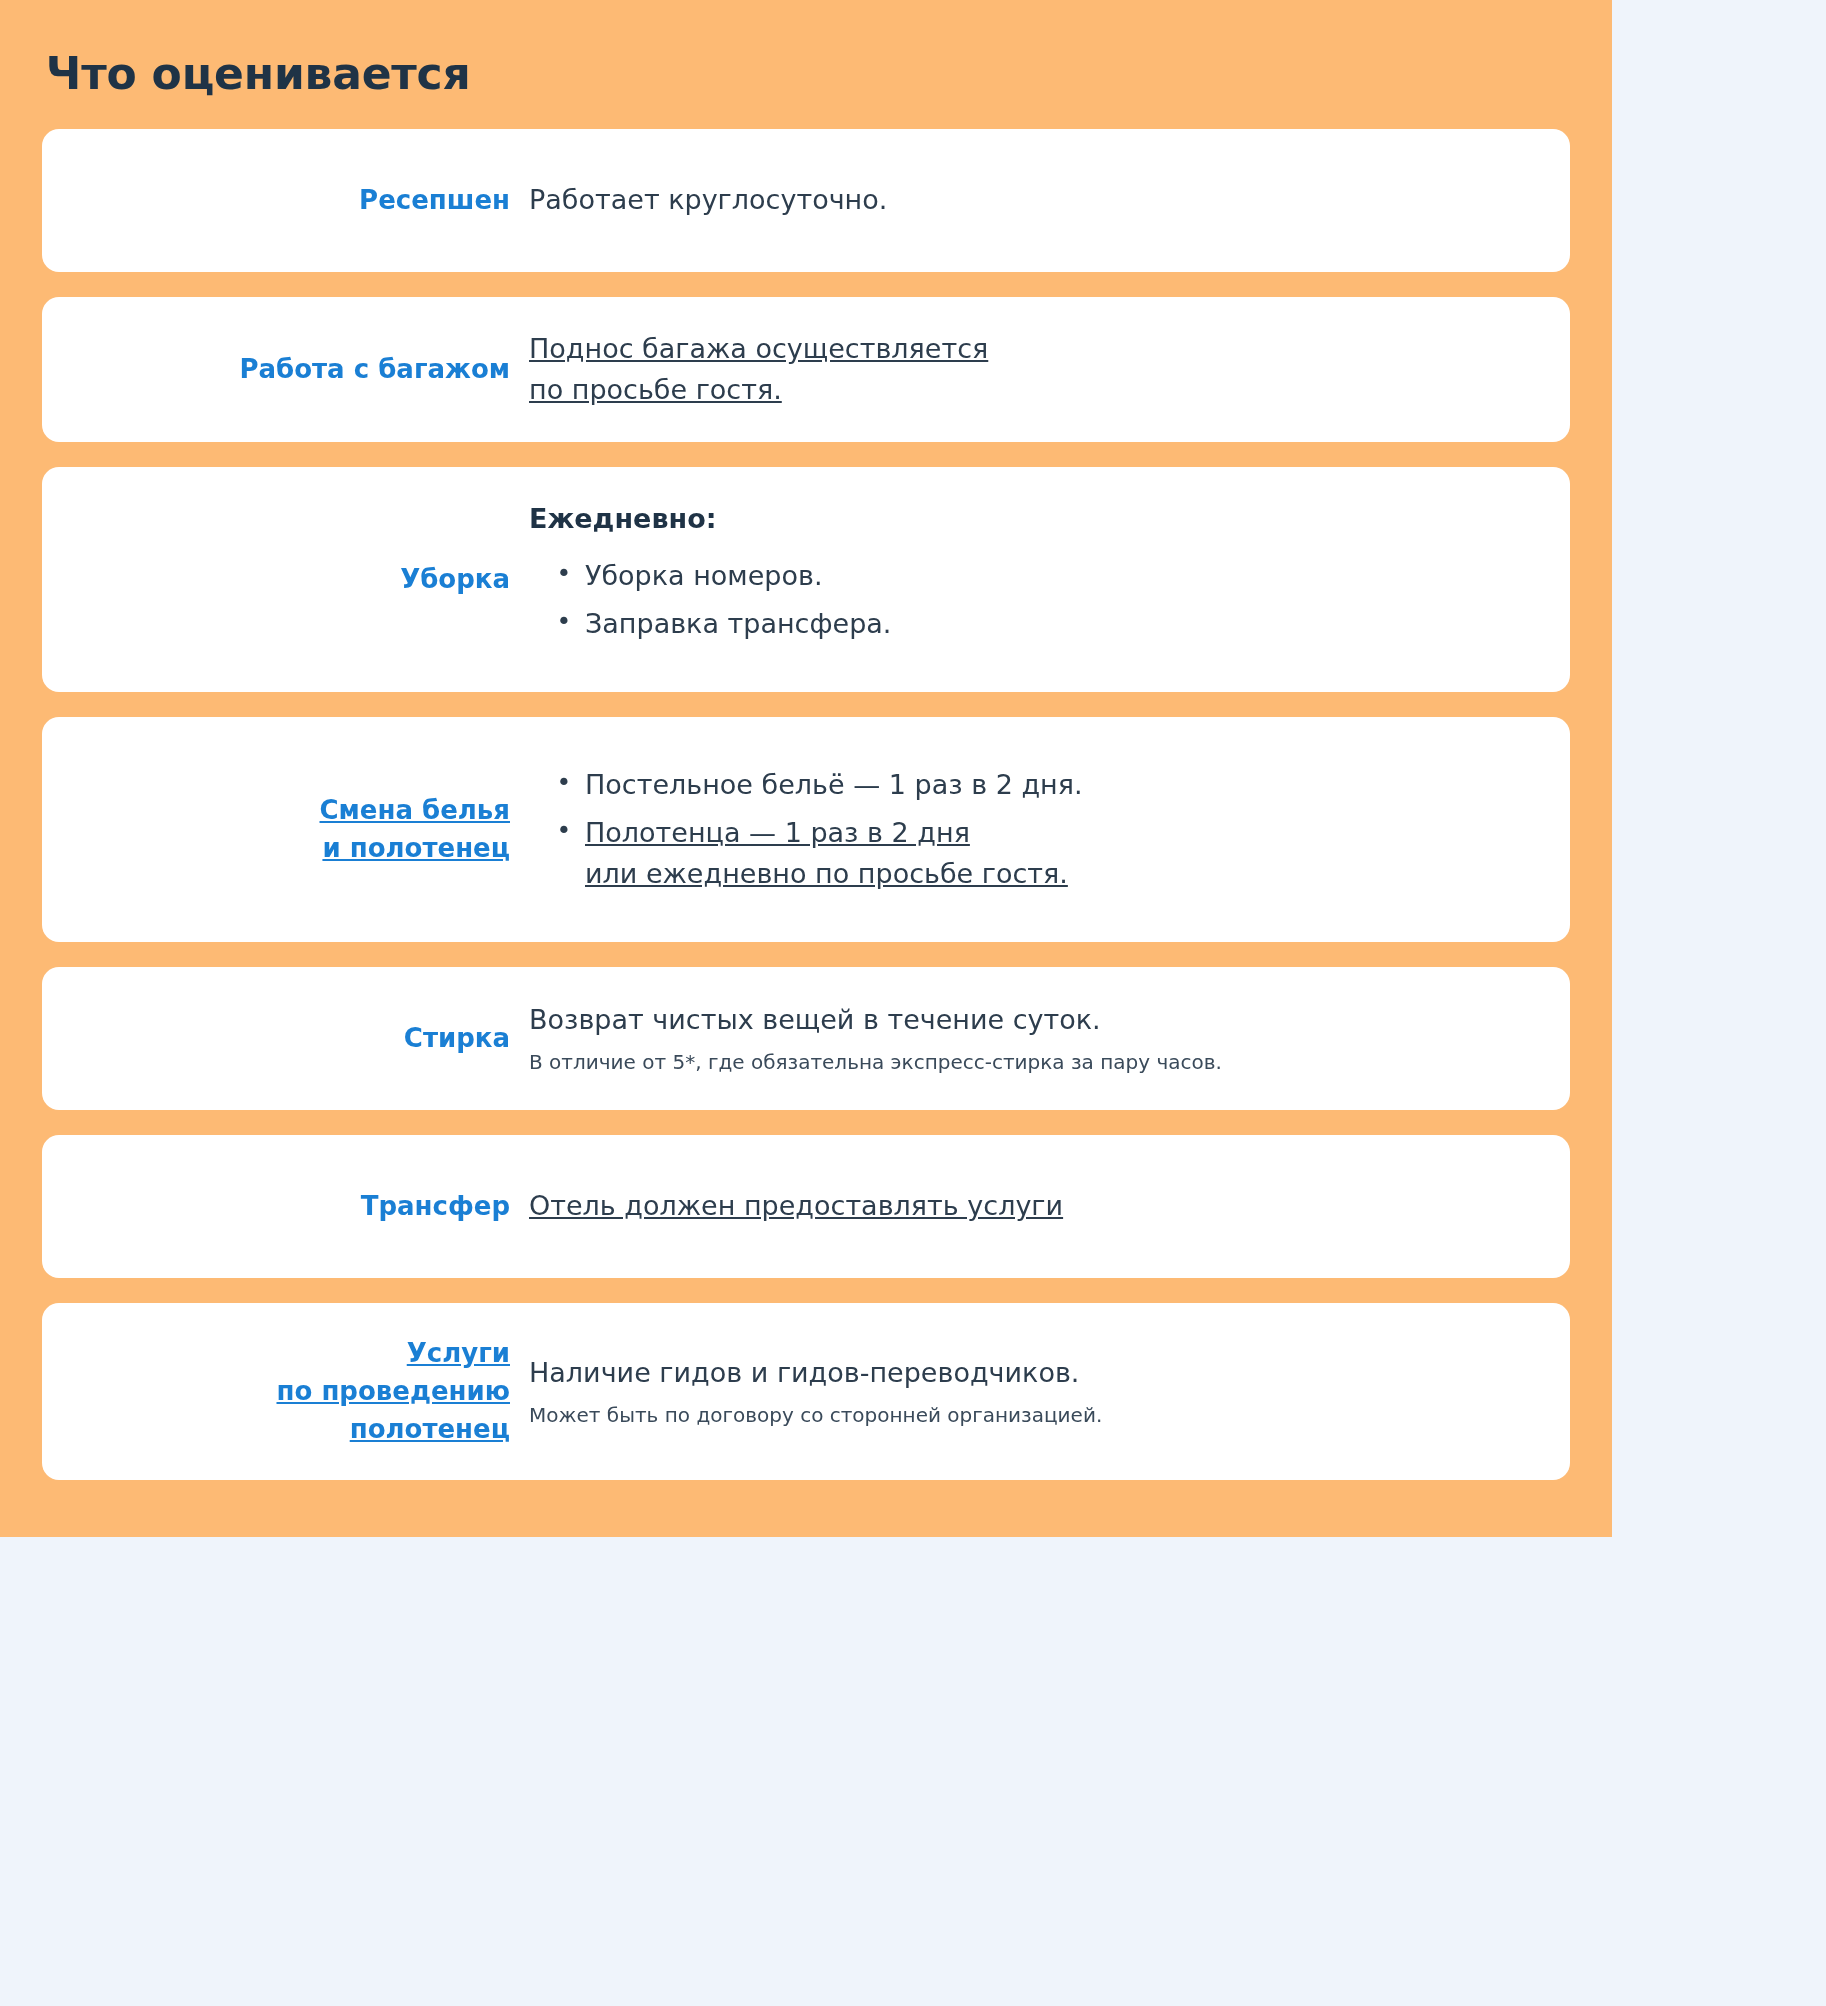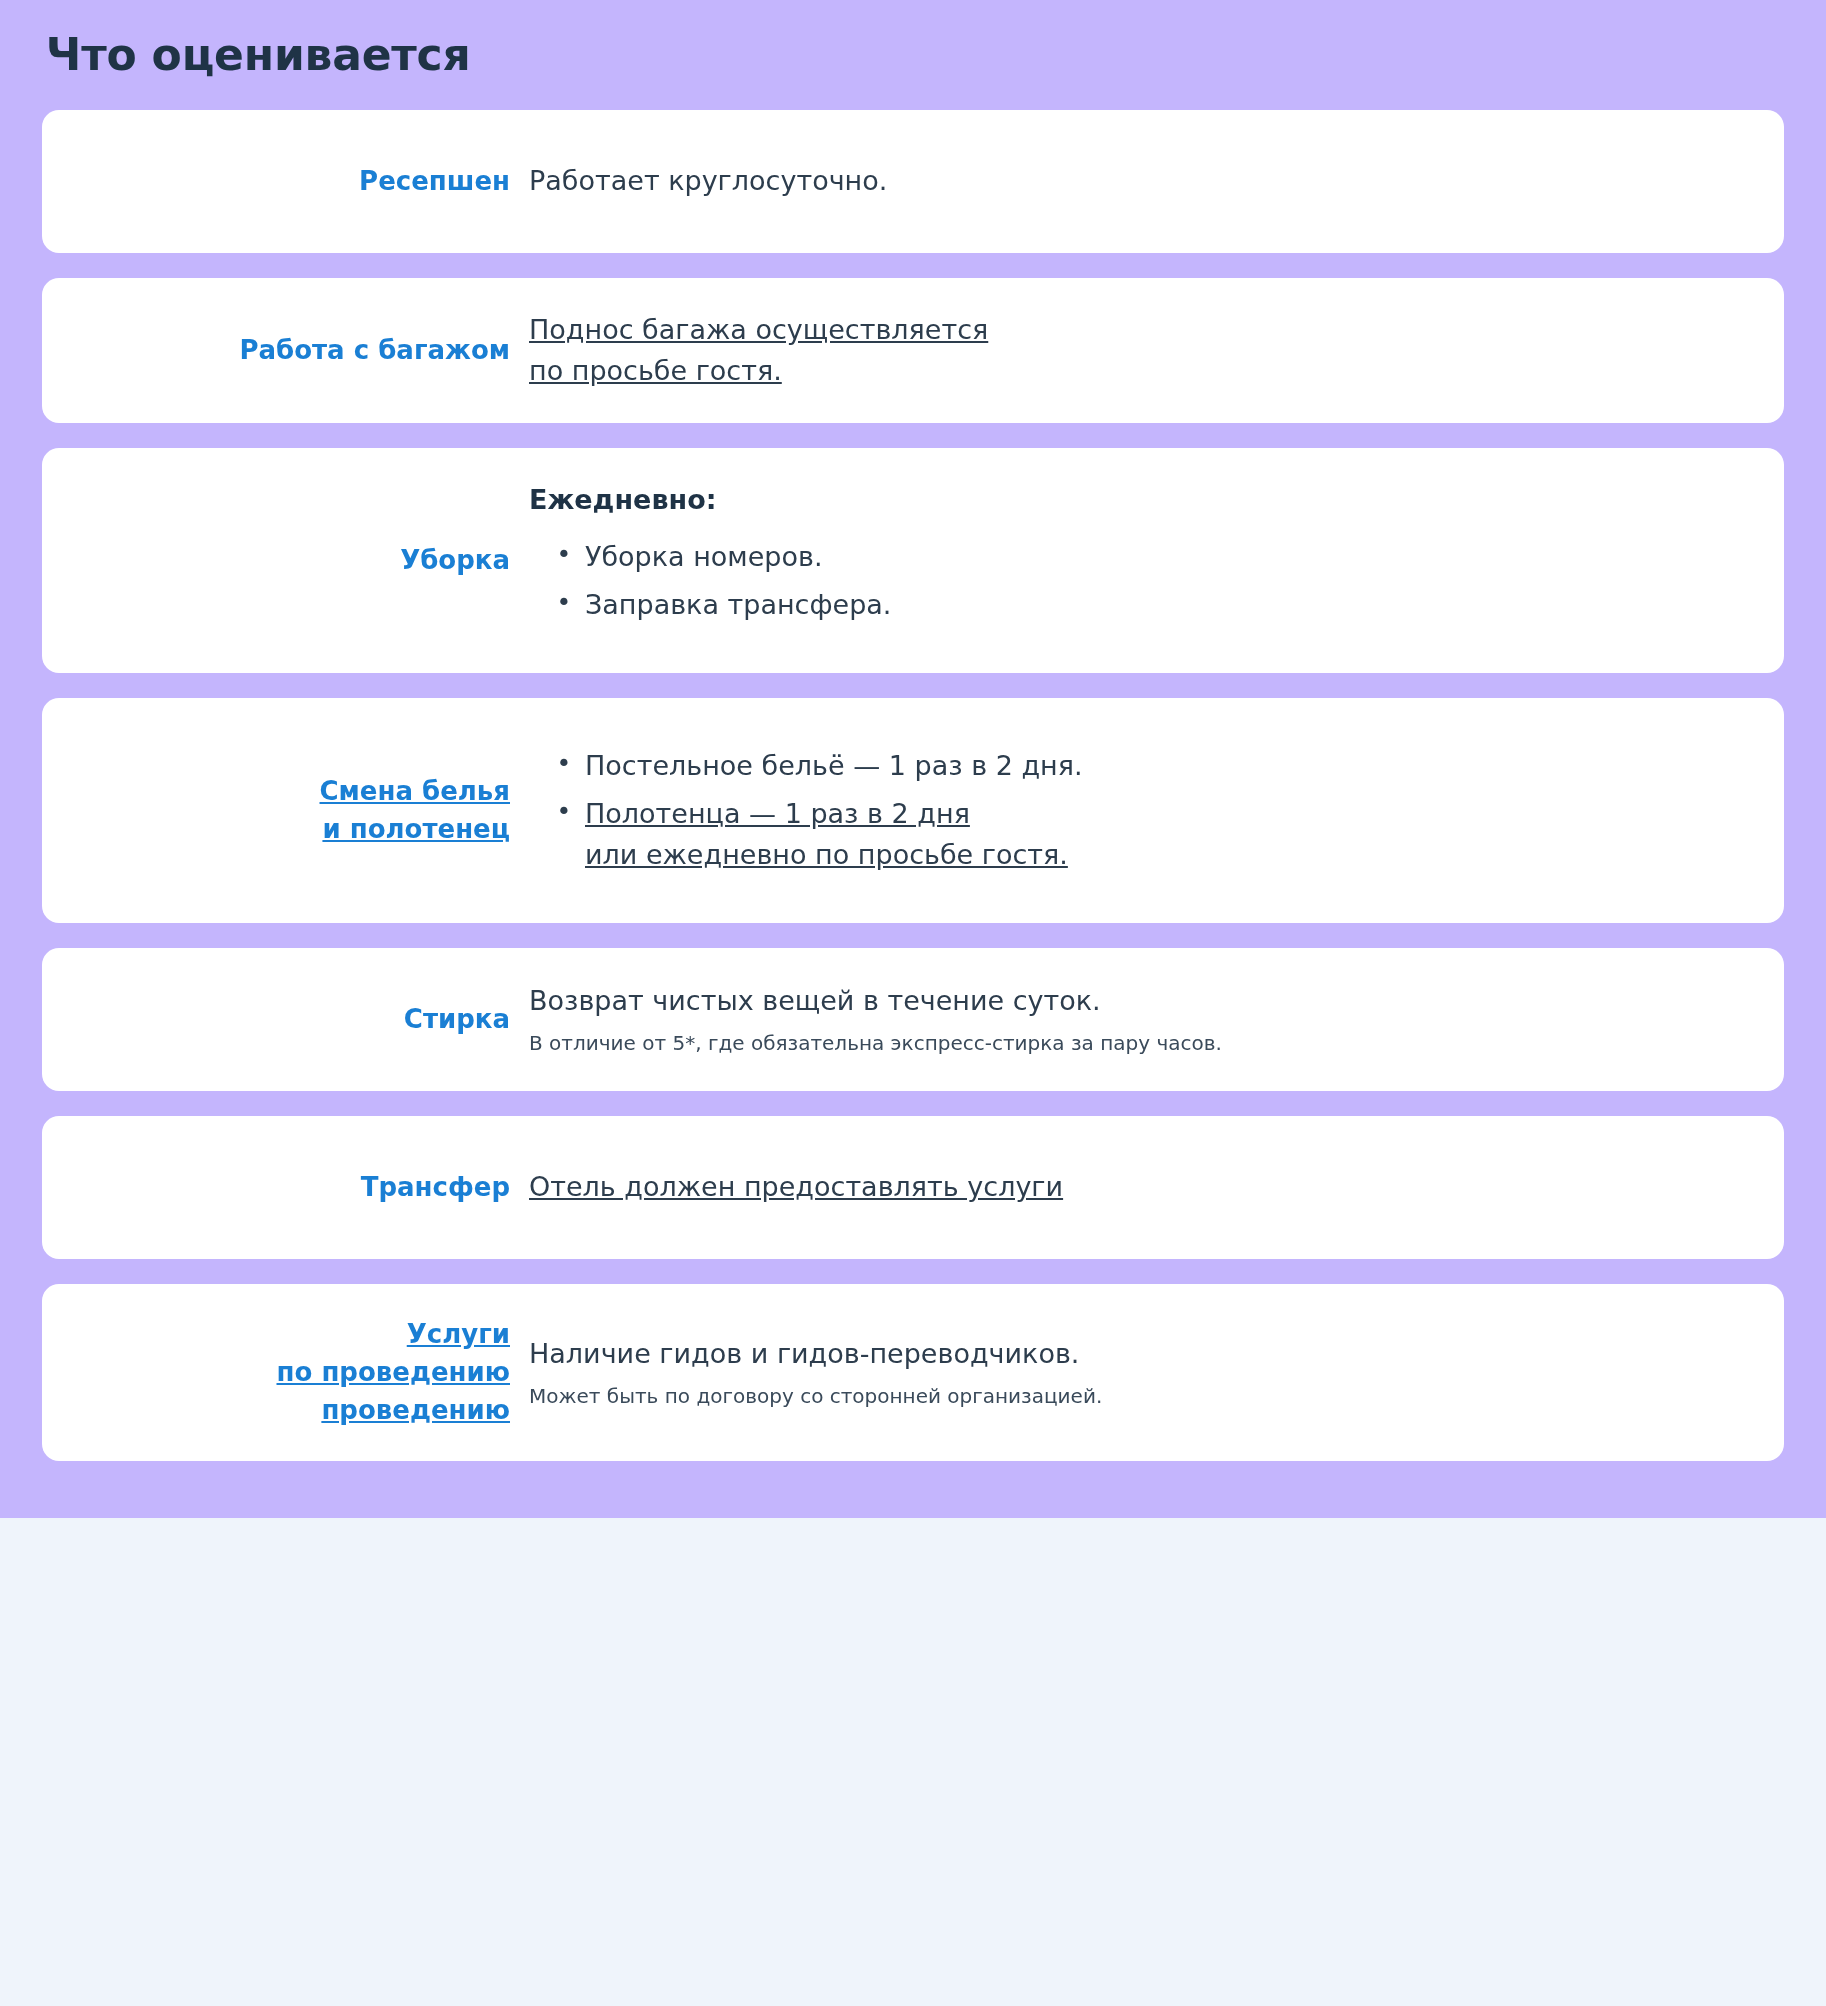--- a/index.html
+++ b/index.html
@@ -6,24 +6,24 @@
     margin: 0;
     padding: 0;
   }
   body {
     width: 1826px;
     background: #eff4fb;
     font-family: "DejaVu Sans", "Liberation Sans", sans-serif;
     -webkit-font-smoothing: antialiased;
   }
   .page {
-    width: 1826px;
+    width: 1612px;
     box-sizing: border-box;
-    padding: 14px 42px 57px 42px;
-    background: #c4b5fd;
+    padding: 33px 42px 57px 42px;
+    background: #fdba74;
   }
   .page-title {
     font-size: 44px;
     font-weight: bold;
     color: #1f3346;
     letter-spacing: -0.2px;
     margin: 15px 0 30px 3.8px;
   }
   .cards {
     display: flex;
@@ -169,21 +169,21 @@
       <div class="card-term">Трансфер</div>
       <div class="card-body">
         <span class="line">Отель должен предоставлять услуги</span>
       </div>
     </div>
 
     <div class="card card--tall">
       <div class="card-term">
         <span class="line">Услуги</span>
         <span class="line">по проведению</span>
-        <span class="line">проведению</span>
+        <span class="line">полотенец</span>
       </div>
       <div class="card-body">
         <div class="lead">Наличие гидов и гидов-переводчиков.</div>
         <div class="note">Может быть по договору со сторонней организацией.</div>
       </div>
     </div>
 
   </div>
 </div>
 

